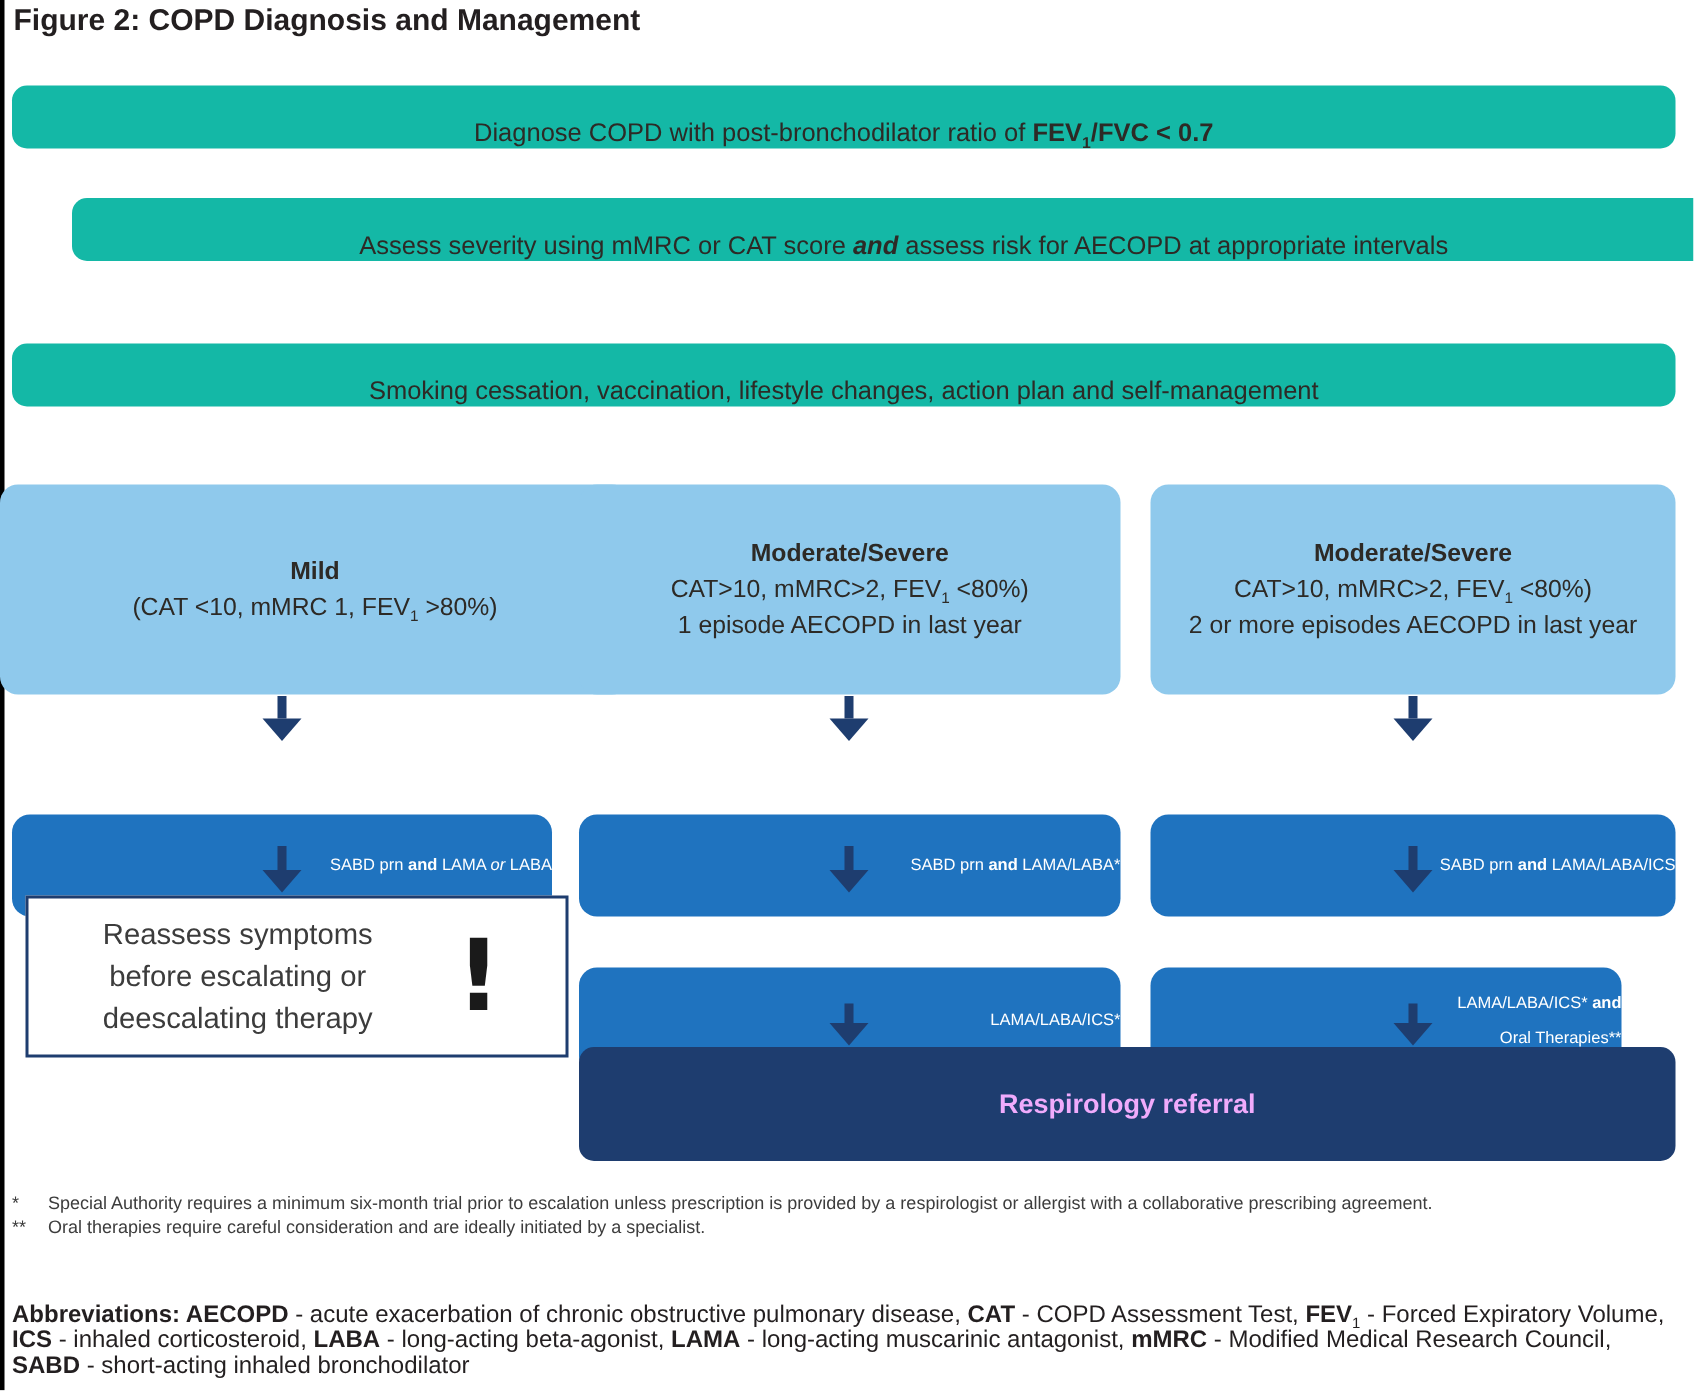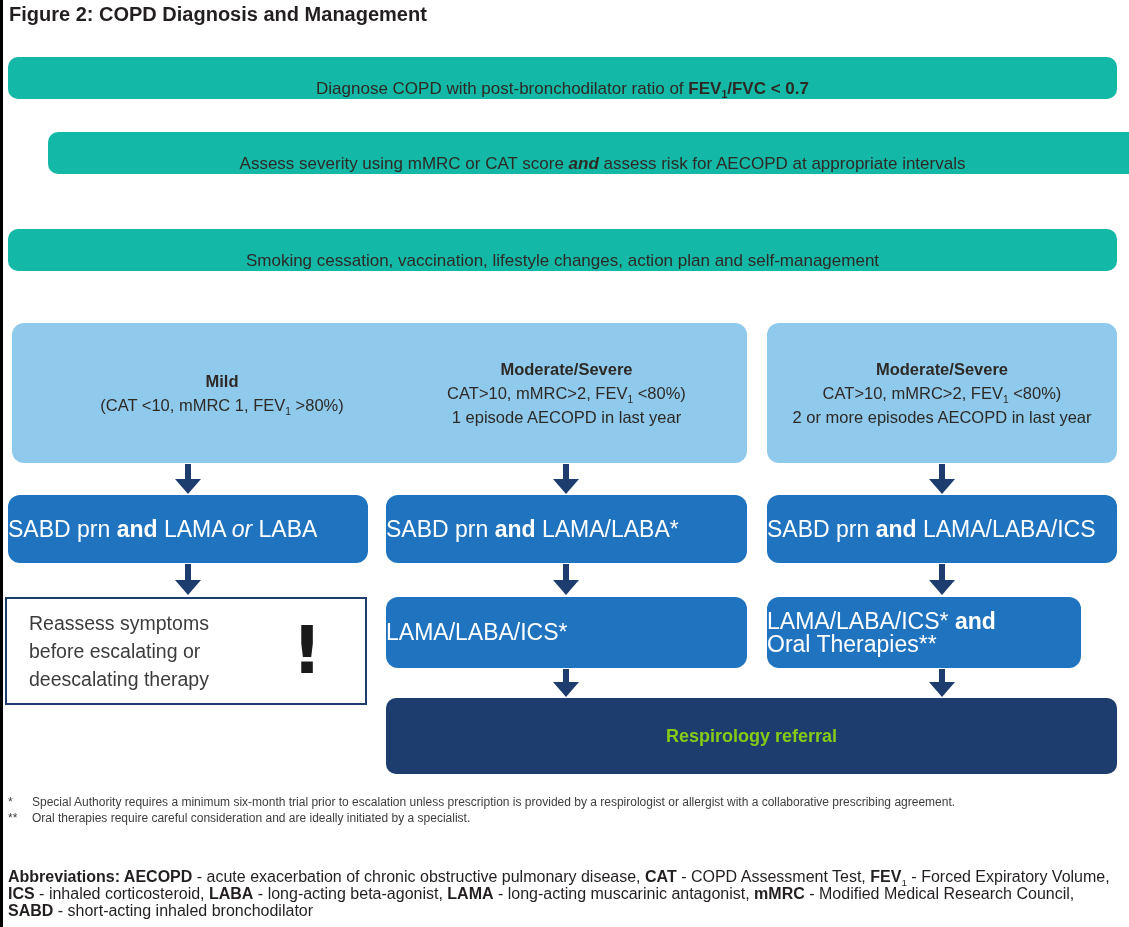--- a/index.html
+++ b/index.html
@@ -17,32 +17,32 @@
     font-size:17px;color:#2d2a26;text-align:center;
   }
   .sevbox{
     position:absolute;top:323px;height:140px;background:#8fc9ec;border-radius:12px;
     display:flex;flex-direction:column;align-items:center;justify-content:center;
     font-size:16.5px;line-height:24px;text-align:center;color:#2d2a26;
   }
   .sevbox .ttl{font-weight:700;}
   .therapy{
     position:absolute;background:#1f73bf;border-radius:12px;color:#ffffff;
-    display:flex;flex-direction:column;align-items:flex-start;justify-content:center;
-    font-size:23px;line-height:23px;text-align:center;
+    display:flex;flex-direction:column;align-items:flex-end;justify-content:center;
+    font-size:11px;line-height:23px;text-align:center;margin-top:48px;
   }
   .navybox{
-    position:absolute;background:#1e3d6f;border-radius:10px;color:#84cc16;
+    position:absolute;background:#1e3d6f;border-radius:10px;color:#f0abfc;
     display:flex;align-items:center;justify-content:center;
     font-size:18px;font-weight:700;text-align:center;
   }
   .reassess{
-    position:absolute;left:5px;top:597px;width:362px;height:108px;background:#ffffff;
+    position:absolute;left:17px;top:597px;width:362px;height:108px;background:#ffffff;
     border:2.5px solid #1e3d6f;box-sizing:border-box;
-    display:flex;align-items:center;
+    display:flex;align-items:center;text-align:center;
   }
   .reassess .txt{margin-left:22px;width:235px;font-size:19.5px;line-height:28px;color:#3c3c3c;}
   .reassess .bang{
     margin-left:28px;font-size:66px;font-weight:700;color:#1a1a1a;line-height:1;
     font-family:"DejaVu Sans",sans-serif;
   }
   .arrow{position:absolute;width:26px;display:flex;flex-direction:column;align-items:center;}
   .arrow .stem{width:6px;flex:1 1 auto;background:#1e3d6f;}
   .arrow .head{
     width:0;height:0;border-left:13px solid transparent;border-right:13px solid transparent;
@@ -68,21 +68,21 @@
   <div class="banner" style="top:57px;">
     <span><span>Diagnose COPD with post-bronchodilator ratio of </span><span class="b">FEV</span><sub class="b">1</sub><span class="b">/FVC &lt; 0.7</span></span>
   </div>
   <div class="banner" style="top:132px;margin-left:40px;">
     <span><span>Assess severity using mMRC or CAT score </span><span class="b i">and</span><span> assess risk for AECOPD at appropriate intervals</span></span>
   </div>
   <div class="banner" style="top:229px;">
     <span><span>Smoking cessation, vaccination, lifestyle changes, action plan and self-management</span></span>
   </div>
 
-  <div class="sevbox" style="left:12px;width:420px;">
+  <div class="sevbox" style="left:0;width:420px;">
     <div class="ttl">Mild</div>
     <div><span>(CAT &lt;10, mMRC 1, FEV</span><sub>1</sub><span> &gt;80%)</span></div>
   </div>
   <div class="sevbox" style="left:386px;width:361px;">
     <div class="ttl">Moderate/Severe</div>
     <div><span>CAT&gt;10, mMRC&gt;2, FEV</span><sub>1</sub><span> &lt;80%)</span></div>
     <div><span>1 episode AECOPD in last year</span></div>
   </div>
   <div class="sevbox" style="left:767px;width:350px;">
     <div class="ttl">Moderate/Severe</div>

